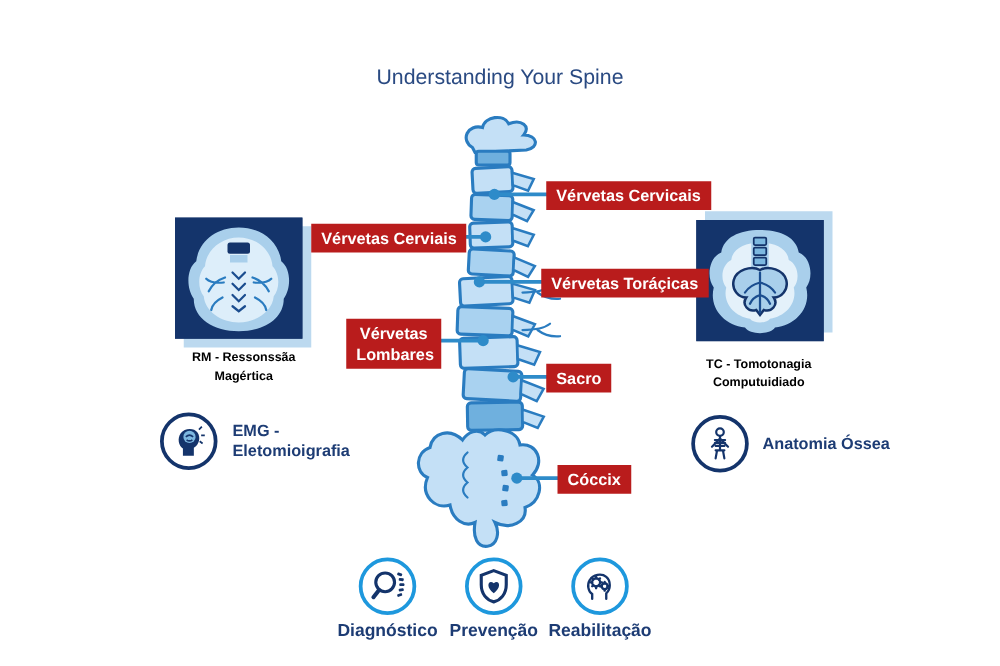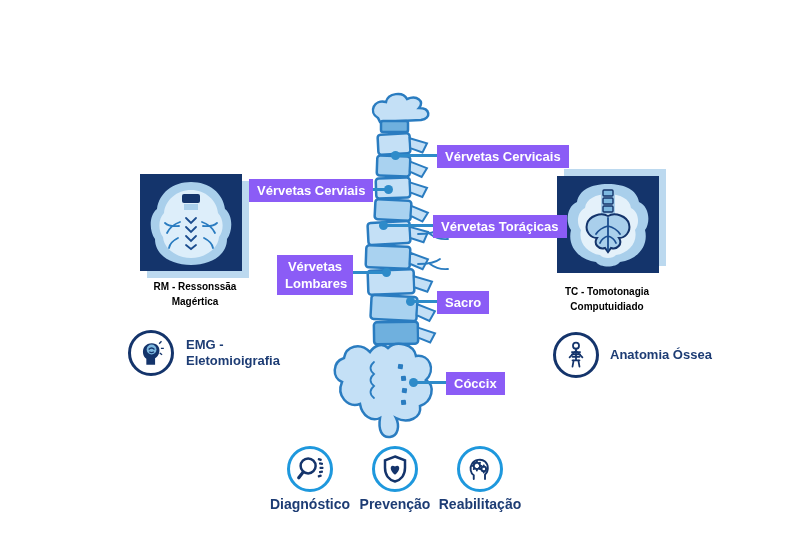--- a/index.html
+++ b/index.html
@@ -7,21 +7,21 @@
   body { font-family:"Liberation Sans", sans-serif; }
   .stage { position:relative; width:800px; height:533px; background:#ffffff; overflow:hidden; }
 
   
   .title { position:absolute; top:16px; left:0; width:100%; text-align:center;
            font-size:30px; font-weight:bold; color:#1d3c74; }
   .subtitle { position:absolute; top:52px; left:0; width:100%; text-align:center;
               font-size:17px; color:#2a4a82; }
 
   
-  .slabel { position:absolute; background:#8b5cf6; color:#ffffff; font-weight:bold;
+  .slabel { position:absolute; background:#b91c1c; color:#ffffff; font-weight:bold;
             font-size:13px; line-height:17px; padding:3px 8px; white-space:nowrap; z-index:3; }
   .conn   { position:absolute; height:3px; background:#2e8bc9; z-index:1; }
   .dot    { position:absolute; width:9px; height:9px; border-radius:50%; background:#2e8bc9; z-index:2; }
 
   #lab-cerv-right { left:437px; top:145px; }
   #conn-cerv-right{ left:397px; top:154px; width:50px; }
   #dot-cerv-right { left:391px; top:151px; }
 
   #lab-cerv-left  { left:249px; top:179px; }
   #conn-cerv-left { left:330px; top:188px; width:58px; }
@@ -81,20 +81,21 @@
   .vbd { fill:#6fb0de; stroke:#2a7cc0; stroke-width:2.5; }
   .vp  { fill:#c4e0f6; stroke:#2a7cc0; stroke-width:2; }
   .nerve { fill:none; stroke:#2a7cc0; stroke-width:1.8; stroke-linecap:round; }
   .inner-line { fill:none; stroke:#1b4d8f; stroke-width:1.8; stroke-linecap:round; }
 </style>
 </head>
 <body>
 
 <div class="stage">
 
+  <div class="subtitle">Understanding Your Spine</div>
 
   <svg class="spine-svg" width="160" height="352" viewBox="0 0 160 352">
 
     <path class="vb" d="M60 30 C50 24 56 11 68 14 C70 5 85 3 89 11 C99 7 107 13 101 20 C112 20 114 30 103 32 L62 34 Z"></path>
     <rect class="vbd" x="63" y="33" width="27" height="11" rx="2"></rect>
 
     <g transform="rotate(-3 76 56)">
         <rect class="vb" x="60" y="46" width="32" height="20" rx="3"></rect>
         <path class="vp" d="M92 51 l17 6 -5 9 -12 -5 z"></path>
       </g>

